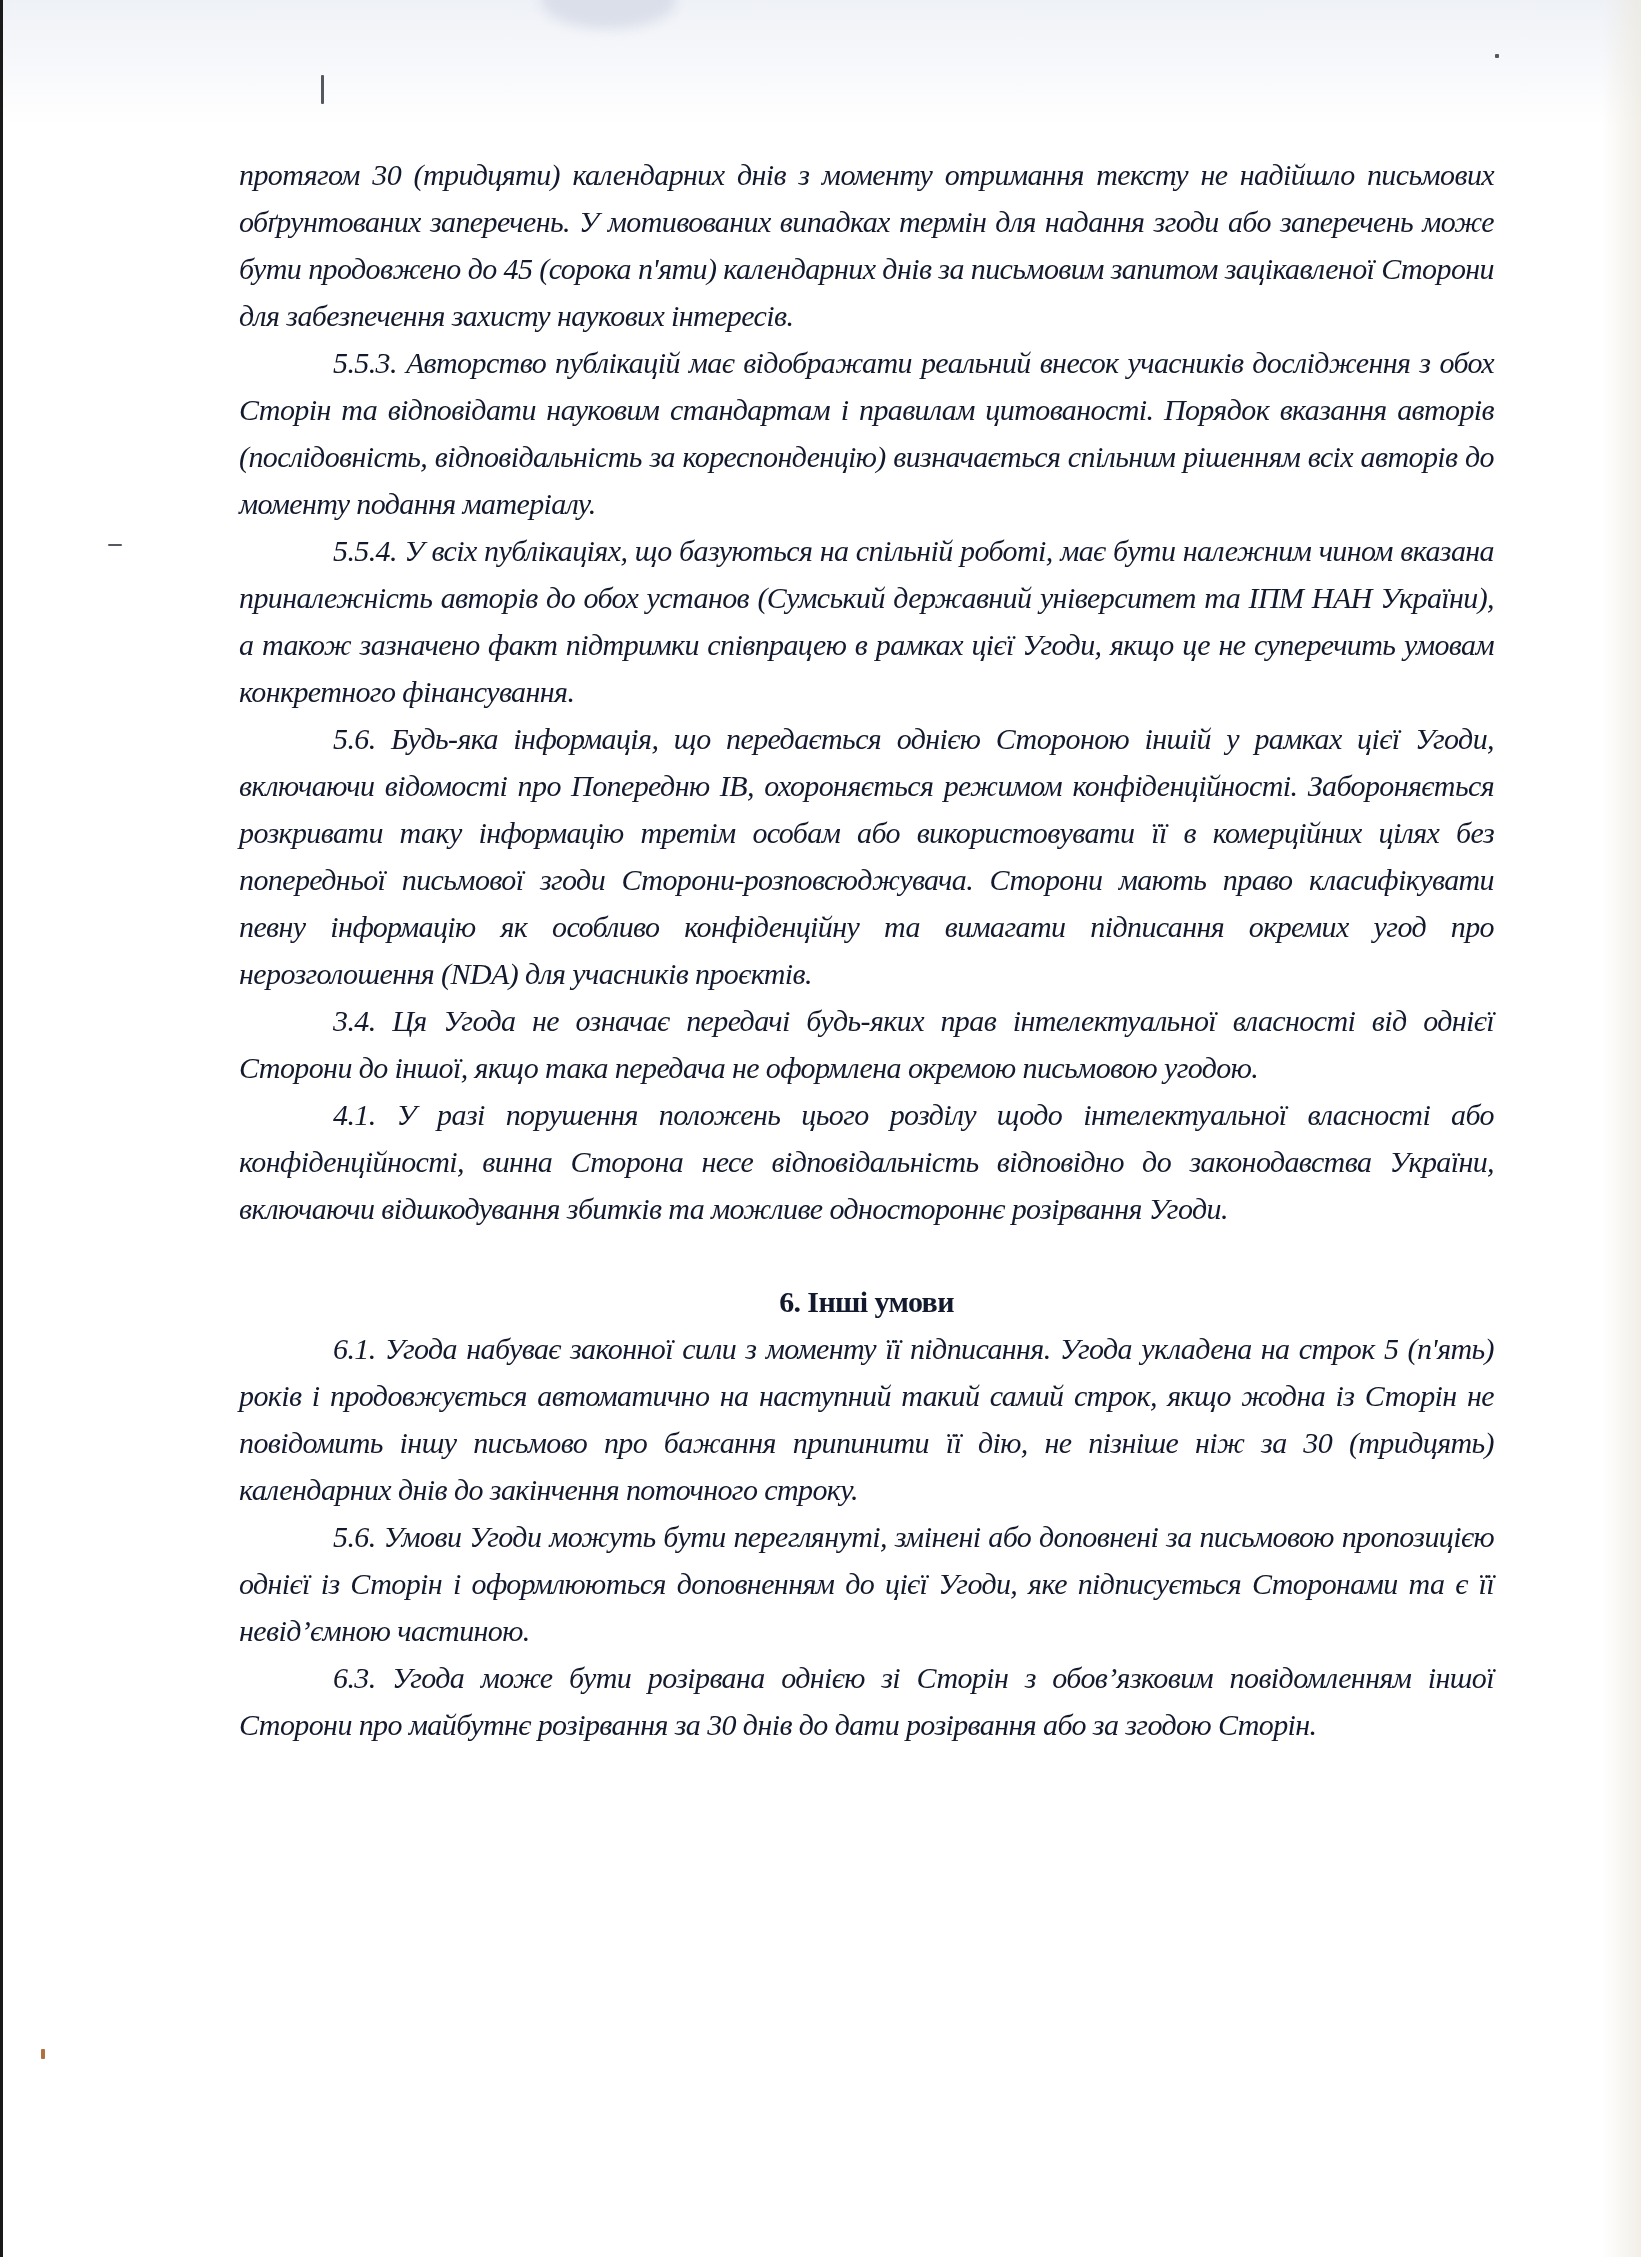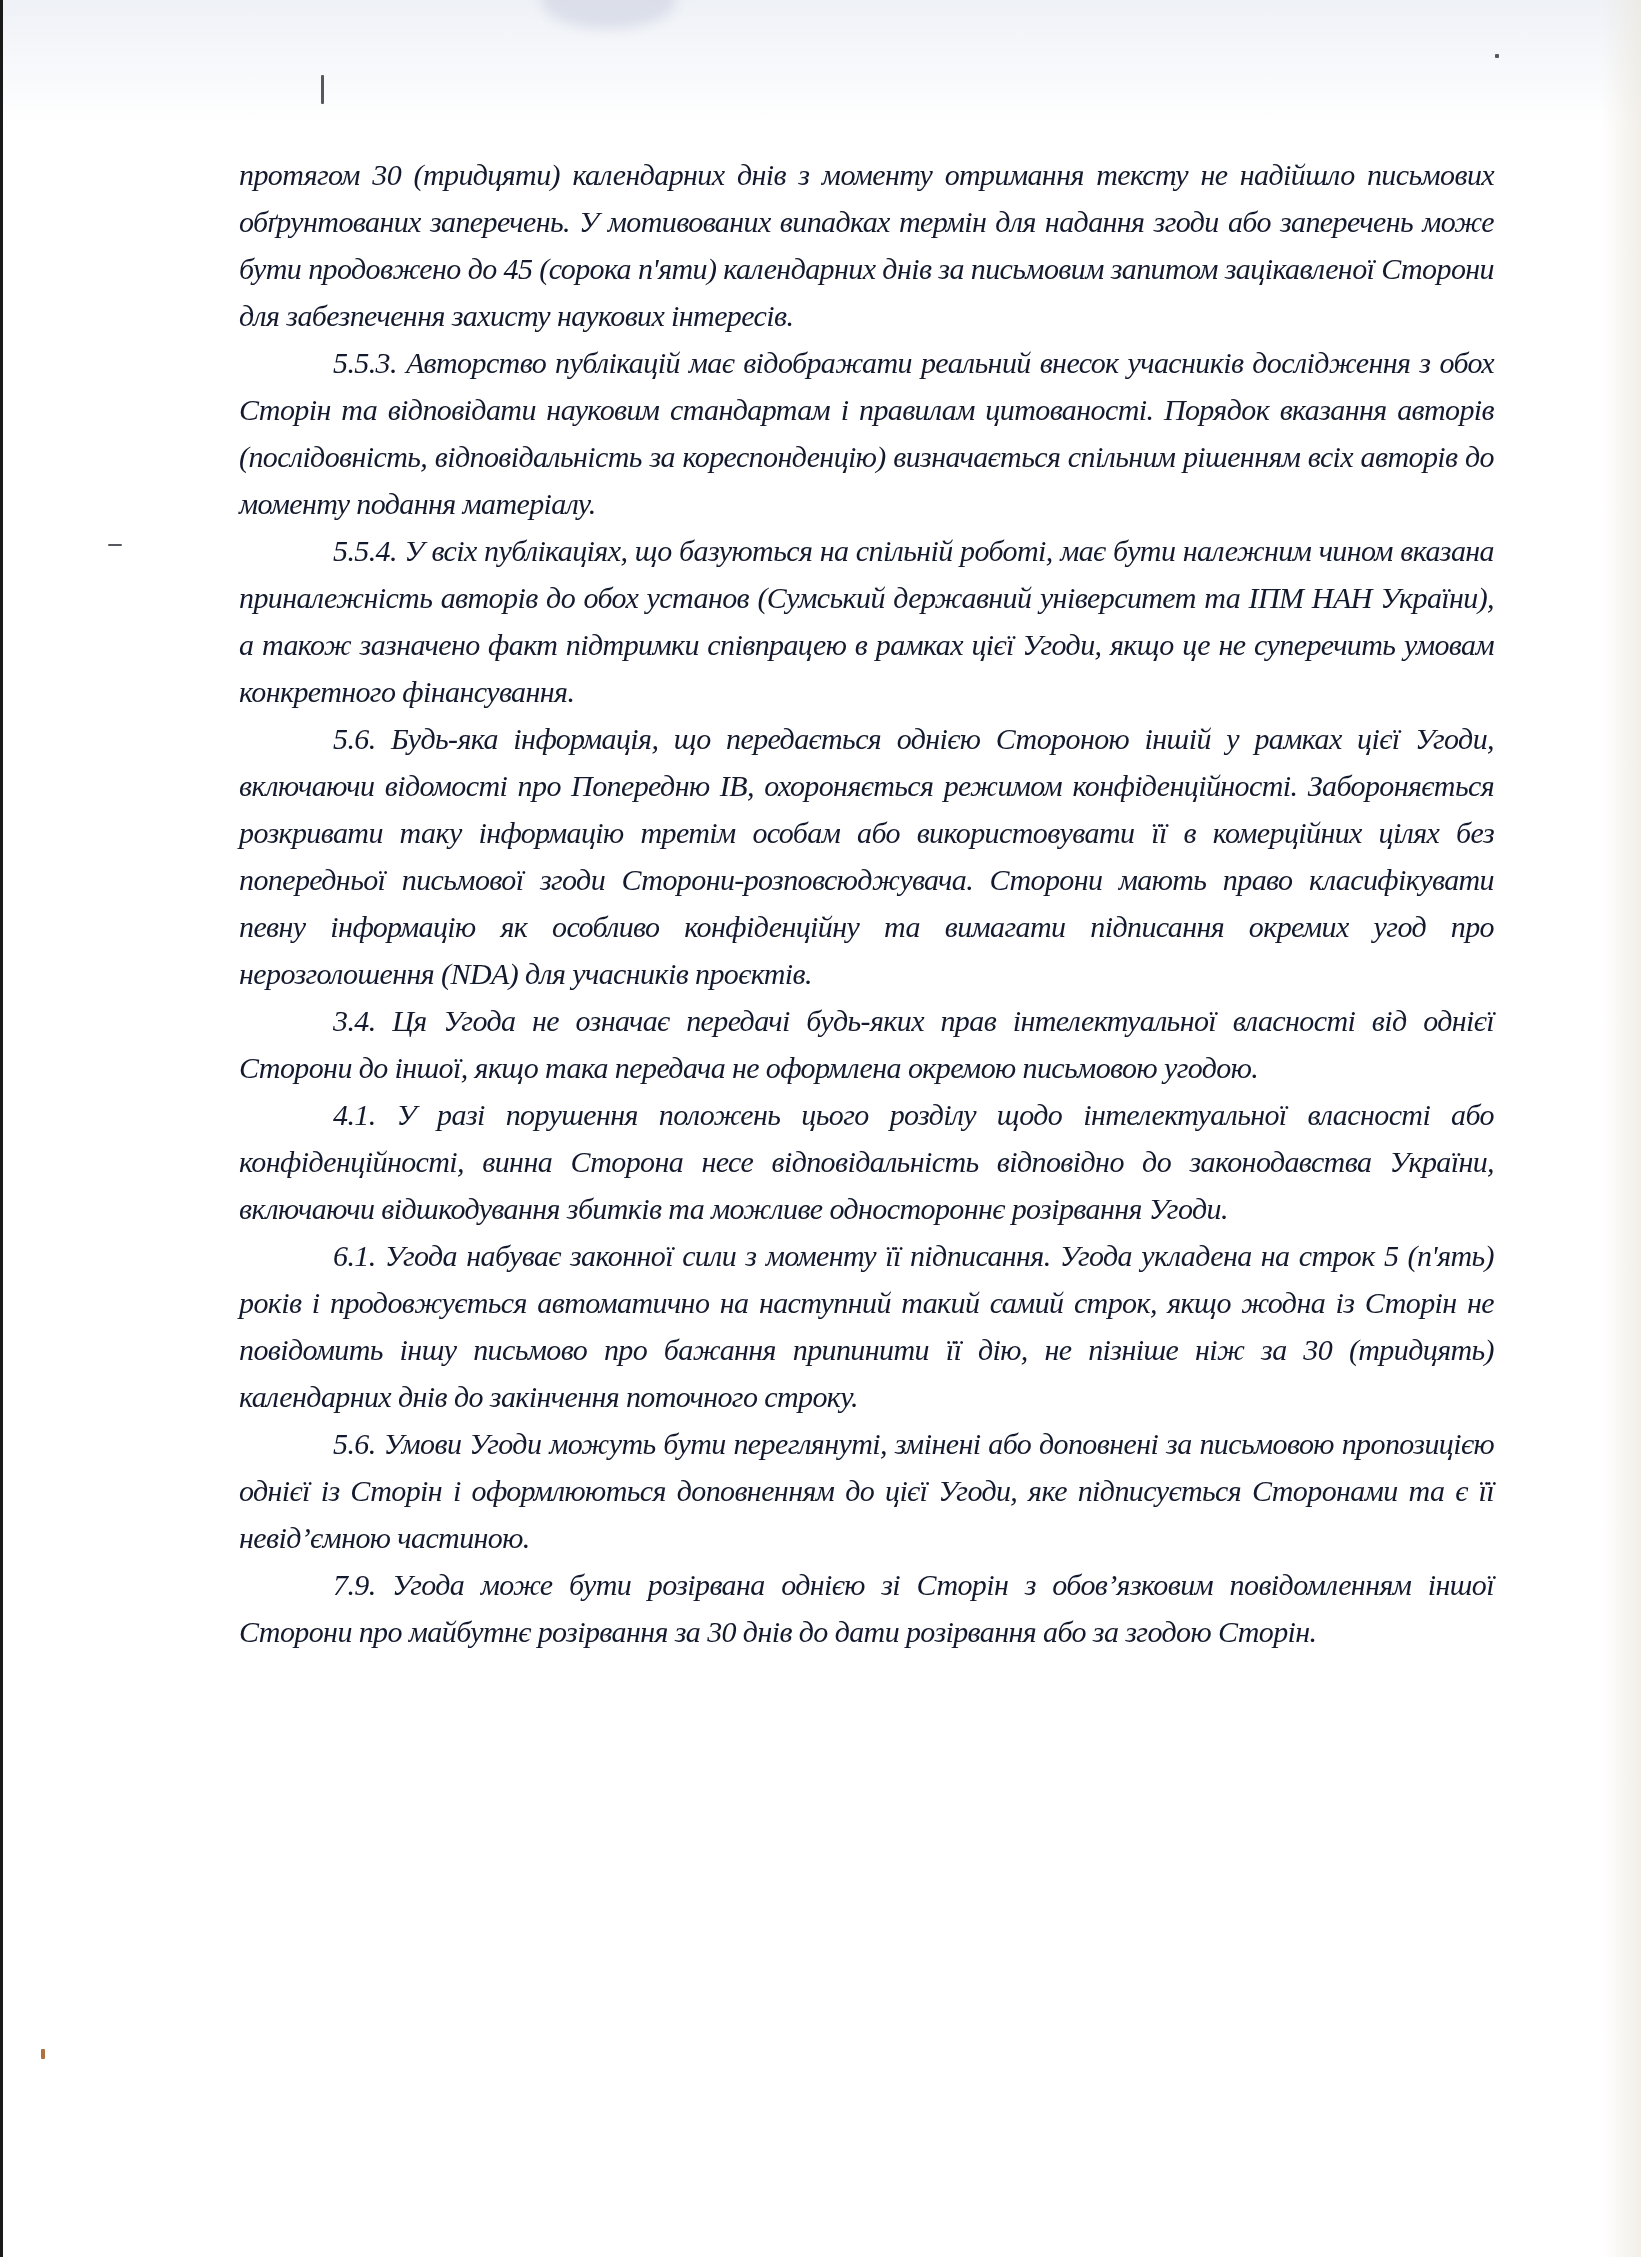--- a/index.html
+++ b/index.html
@@ -52,17 +52,18 @@
 <div class="mark" style="left:108px;top:544px;width:13.5px;height:1.9px;"></div>
 <div class="mark" style="left:41px;top:2049px;width:3.9px;height:9.7px;background:#b07040;"></div>
 
 <div class="page">
   <p class="first">протягом 30 (тридцяти) календарних днів з моменту отримання тексту не надійшло письмових обґрунтованих заперечень. У мотивованих випадках термін для надання згоди або заперечень може бути продовжено до 45 (сорока п'яти) календарних днів за письмовим запитом зацікавленої Сторони для забезпечення захисту наукових інтересів.</p>
   <p>5.5.3. Авторство публікацій має відображати реальний внесок учасників дослідження з обох Сторін та відповідати науковим стандартам і правилам цитованості. Порядок вказання авторів (послідовність, відповідальність за кореспонденцію) визначається спільним рішенням всіх авторів до моменту подання матеріалу.</p>
   <p>5.5.4. У всіх публікаціях, що базуються на спільній роботі, має бути належним чином вказана приналежність авторів до обох установ (Сумський державний університет та ІПМ НАН України), а також зазначено факт підтримки співпрацею в рамках цієї Угоди, якщо це не суперечить умовам конкретного фінансування.</p>
   <p>5.6. Будь-яка інформація, що передається однією Стороною іншій у рамках цієї Угоди, включаючи відомості про Попередню ІВ, охороняється режимом конфіденційності. Забороняється розкривати таку інформацію третім особам або використовувати її в комерційних цілях без попередньої письмової згоди Сторони-розповсюджувача. Сторони мають право класифікувати певну інформацію як особливо конфіденційну та вимагати підписання окремих угод про нерозголошення (NDA) для учасників проєктів.</p>
   <p>3.4. Ця Угода не означає передачі будь-яких прав інтелектуальної власності від однієї Сторони до іншої, якщо така передача не оформлена окремою письмовою угодою.</p>
   <p>4.1. У разі порушення положень цього розділу щодо інтелектуальної власності або конфіденційності, винна Сторона несе відповідальність відповідно до законодавства України, включаючи відшкодування збитків та можливе одностороннє розірвання Угоди.</p>
+  <h2>6. Інші умови</h2>
   <p>6.1. Угода набуває законної сили з моменту її підписання. Угода укладена на строк 5 (п'ять) років і продовжується автоматично на наступний такий самий строк, якщо жодна із Сторін не повідомить іншу письмово про бажання припинити її дію, не пізніше ніж за 30 (тридцять) календарних днів до закінчення поточного строку.</p>
   <p>5.6. Умови Угоди можуть бути переглянуті, змінені або доповнені за письмовою пропозицією однієї із Сторін і оформлюються доповненням до цієї Угоди, яке підписується Сторонами та є її невід’ємною частиною.</p>
-  <p>7.9. Угода може бути розірвана однією зі Сторін з обов’язковим повідомленням іншої Сторони про майбутнє розірвання за 30 днів до дати розірвання або за згодою Сторін.</p>
+  <p>6.3. Угода може бути розірвана однією зі Сторін з обов’язковим повідомленням іншої Сторони про майбутнє розірвання за 30 днів до дати розірвання або за згодою Сторін.</p>
 </div>
 
 
 </body></html>

